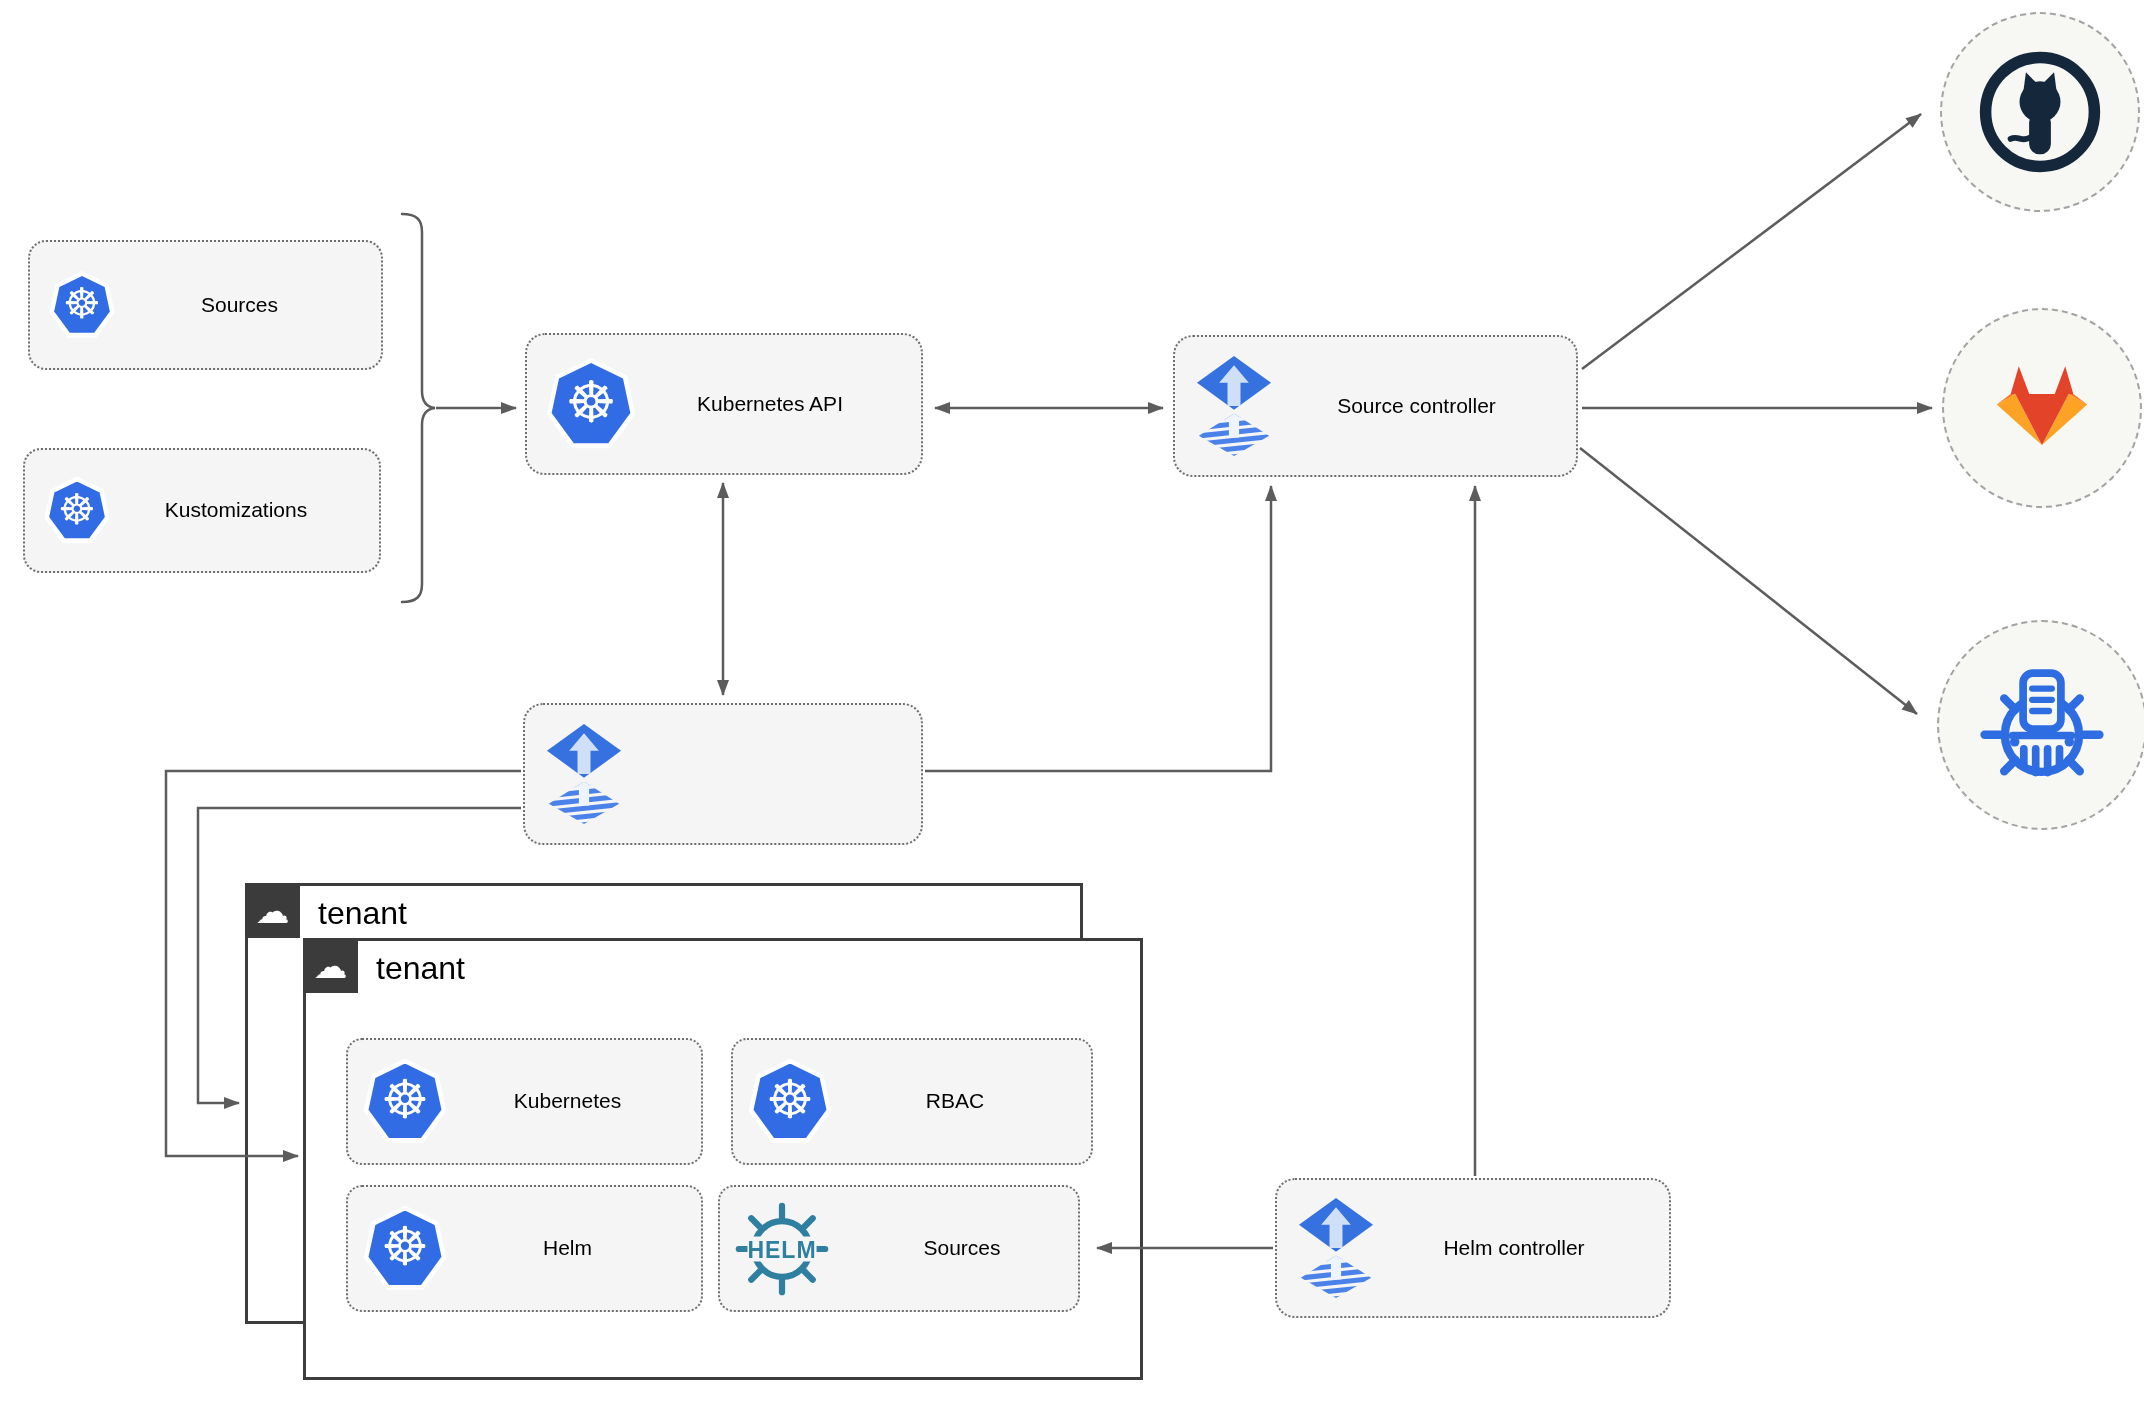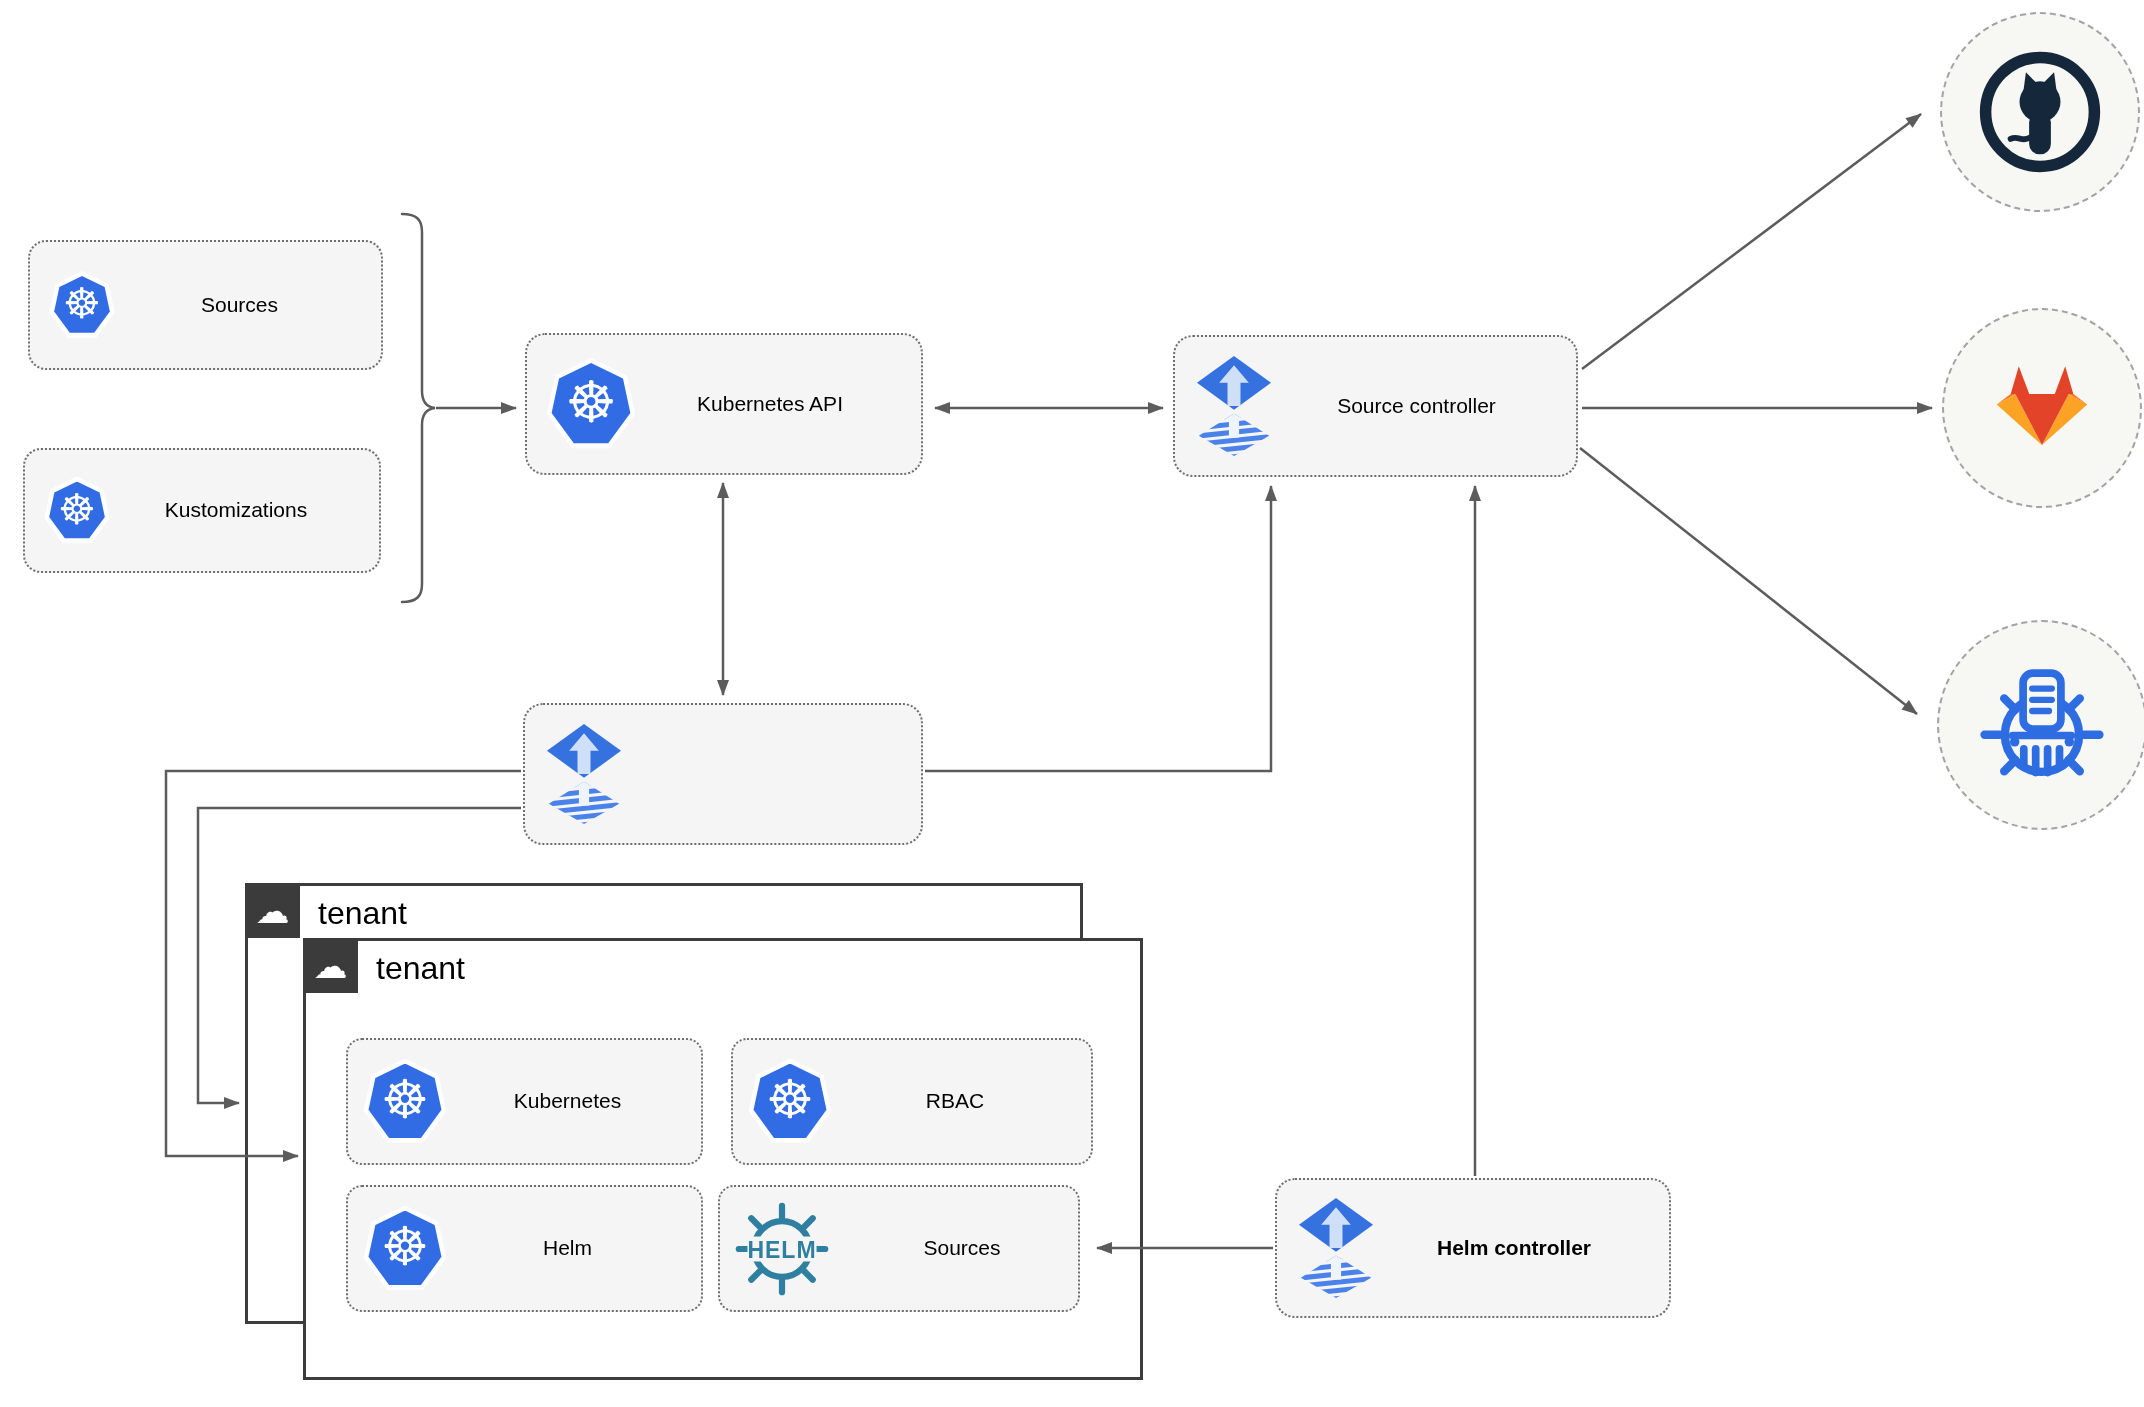--- a/index.html
+++ b/index.html
@@ -192,21 +192,21 @@
   <div class="node" style="left:523px;top:703px;width:400px;height:142px;">
     <svg class="flux-svg" width="82" height="100" viewBox="0 0 88 108">
         <use href="#flux-icon-sym"></use>
       </svg>
   </div>
 
   <div class="node" style="left:1275px;top:1178px;width:396px;height:140px;">
     <svg class="flux-svg" width="82" height="100" viewBox="0 0 88 108">
         <use href="#flux-icon-sym"></use>
       </svg>
-    <span class="node-label" style="padding:0 48px;font-weight:bold;">Helm controller</span>
+    <span class="node-label" style="padding:0 48px;">Helm controller</span>
   </div>
 
   <div class="circle" style="left:1940px;top:12px;width:200px;height:200px;">
     <svg width="128" height="128" viewBox="0 0 100 100">
       <circle cx="50" cy="50" r="42.5" fill="none" stroke="var(--github-dark)" stroke-width="9"></circle>
       <g fill="var(--github-dark)">
         <circle cx="50" cy="42" r="16"></circle>
         <polygon points="37,34 39,19 47,27"></polygon>
         <polygon points="63,34 61,19 53,27"></polygon>
         <rect x="41.5" y="50" width="17" height="33" rx="8"></rect>

